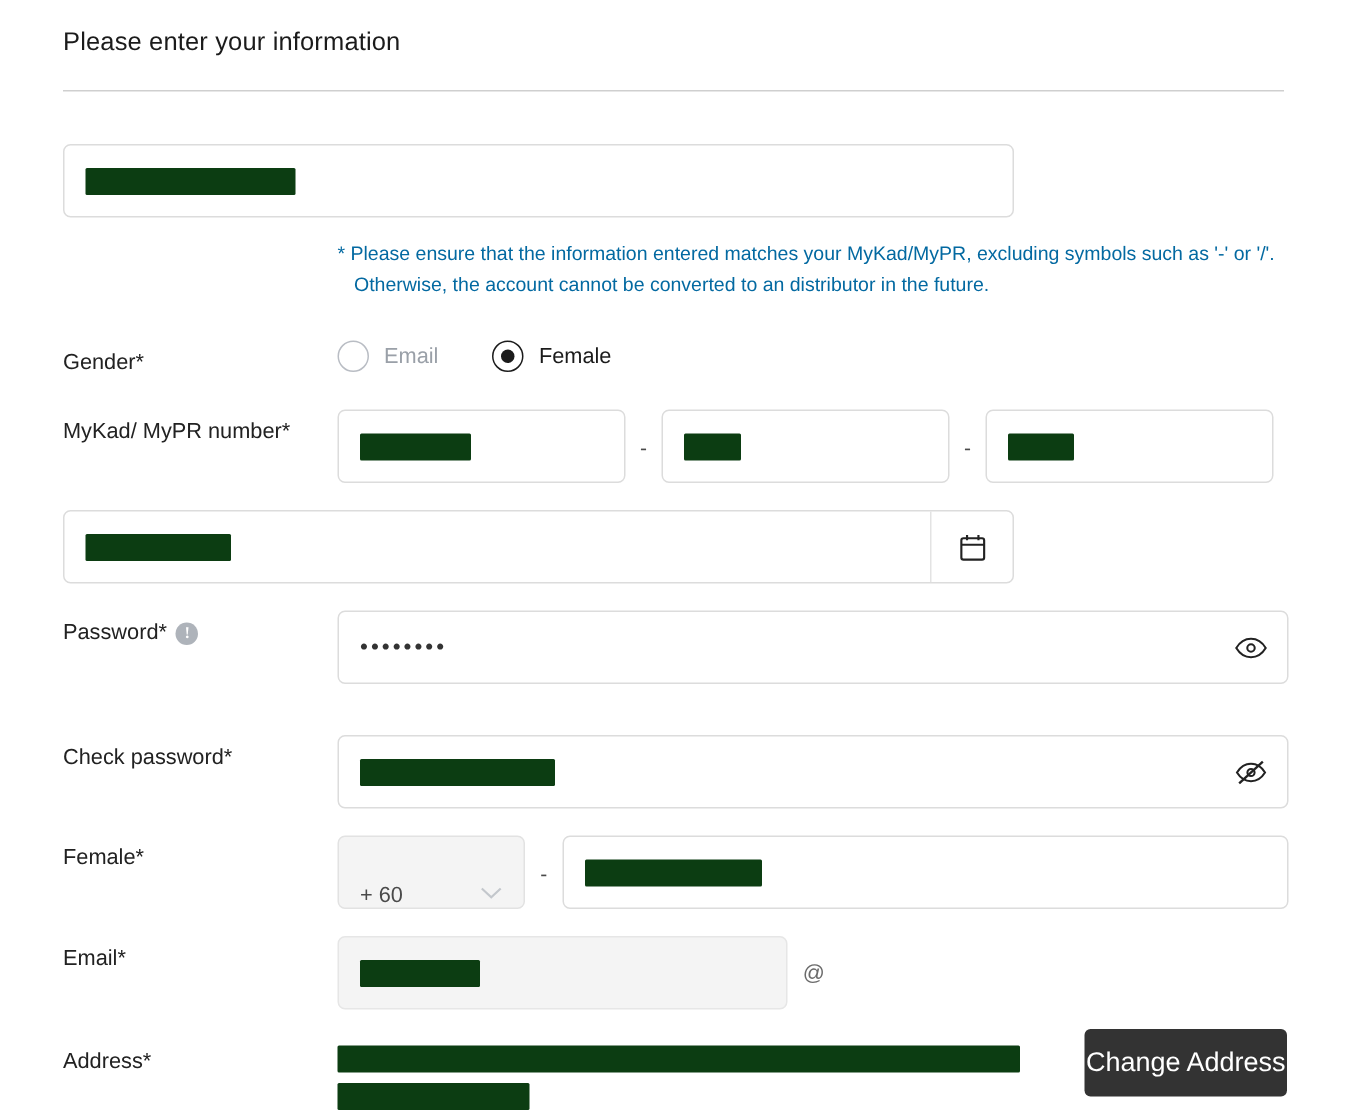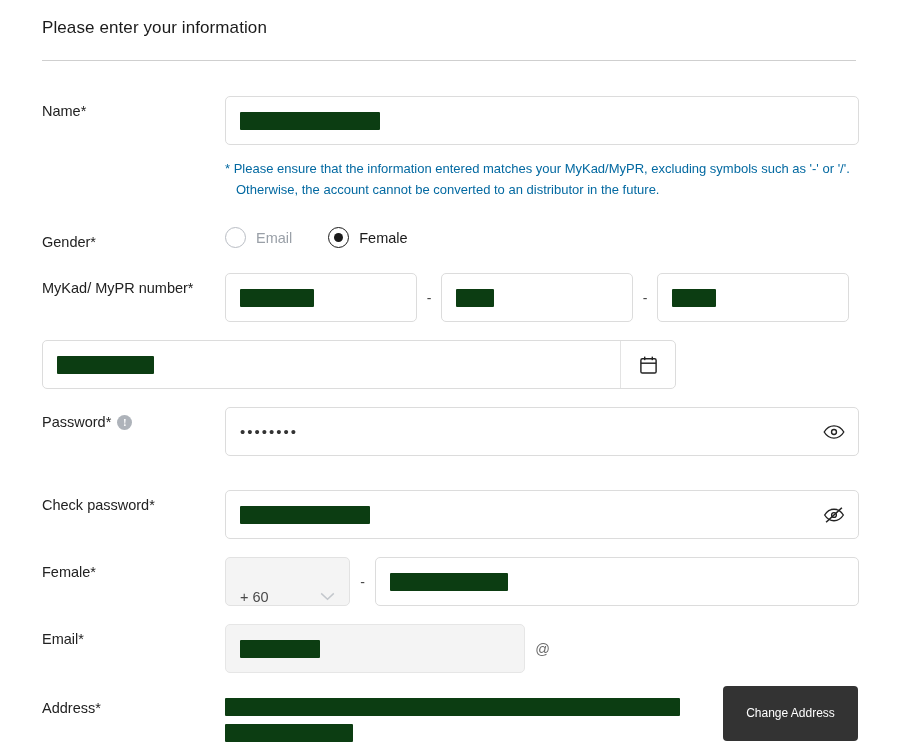--- a/index.html
+++ b/index.html
@@ -154,39 +154,38 @@
   .mail-a { width: 300px; }
   .mail-at { width: 35px; text-align: center; color: #6b6b6b; font-size: 14.5px; }
   .mail-b { width: 299px; }
   .mail-txt { font-size: 14.5px; color: #222; }
 
   
   .addr-row { margin-top: 20px; }
   .addr-body { flex: 1; padding-top: 4px; }
   .addr-line { margin-bottom: 7px; }
   .btn-change {
-    width: 135px; height: 55px;
+    width: 135px; height: 45px;
     background: #333333; color: #ffffff;
     border: none; border-radius: 4px;
     font-family: "Liberation Sans", sans-serif;
-    font-size: 12px; line-height: 1.32;
+    font-size: 18px; line-height: 1.32;
     cursor: pointer;
     position: absolute; right: 42px; top: 686px;
   }
 </style>
 </head>
 <body>
 
 <div class="page">
 
   <div class="form-title">Please enter your information</div>
   <div class="title-divider"></div>
 
   <div class="row name-row">
-    <div class="row-label">Name*</div>
     <div class="row-field">
       <div class="input full">
         <span class="redact" style="width:140px;"></span>
       </div>
     </div>
   </div>
 
   <div class="hint">
     <span class="hint-body">* Please ensure that the information entered matches your MyKad/MyPR, excluding symbols such as '-' or '/'. Otherwise, the account cannot be converted to an distributor in the future.</span>
   </div>

